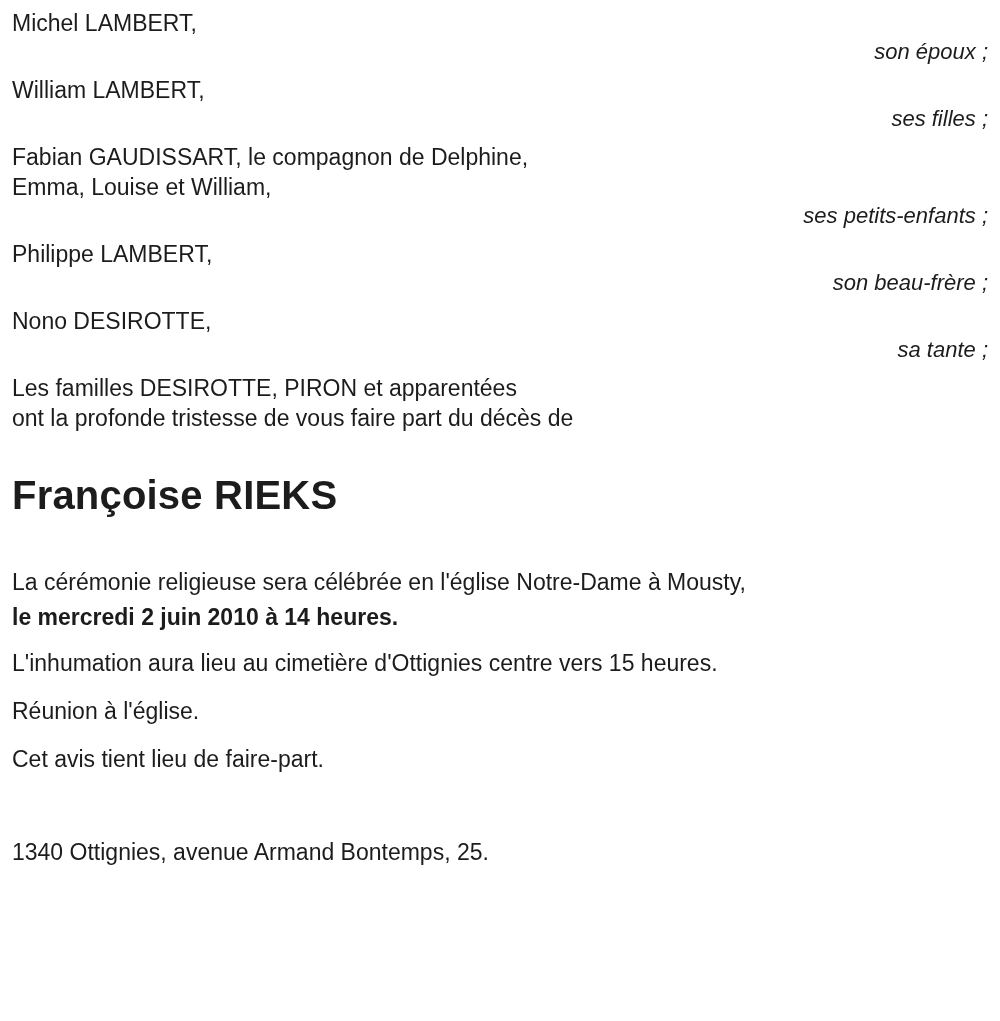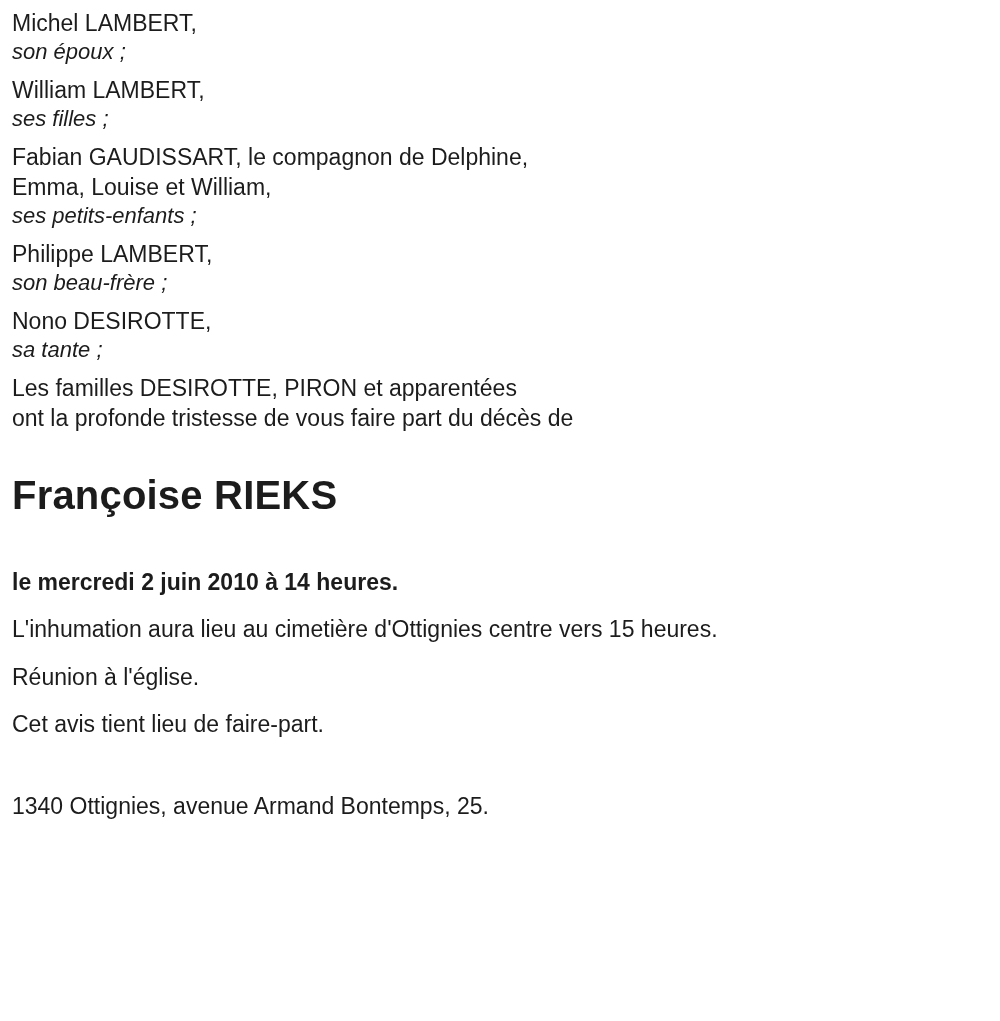--- a/index.html
+++ b/index.html
@@ -23,21 +23,21 @@
   }
   .line {
     font-size: 23px;
     line-height: 1.32;
     white-space: nowrap;
   }
   .name-line {
     text-align: left;
   }
   .relation-line {
-    text-align: left;
+    text-align: right;
     font-style: italic;
     font-size: 22px;
     line-height: 1.25;
   }
   .group {
     margin-bottom: 9px;
   }
   .families-line {
     margin-top: 4px;
   }
@@ -57,21 +57,21 @@
   .para .line {
     line-height: 1.55;
   }
   .bold {
     font-weight: 700;
   }
   .ceremony-block .line {
     line-height: 1.5;
   }
   .notice-line {
-    margin-bottom: 48px;
+    margin-bottom: 60px;
   }
 </style>
 </head>
 <body>
 
 <div class="sheet">
 
   <div class="group">
     <div class="line name-line">Michel LAMBERT,</div>
     <div class="line relation-line">son époux ;</div>
@@ -99,20 +99,21 @@
   </div>
 
   <div class="line name-line families-line">Les familles DESIROTTE, PIRON et apparentées</div>
 
   <div class="line name-line intro-line">ont la profonde tristesse de vous faire part du décès de</div>
 
   <div class="deceased-name">Françoise RIEKS</div>
 
 
   <div class="para ceremony-block">
+    <div class="line">La cérémonie religieuse sera célébrée en l'église Notre-Dame à Mousty,</div>
     <div class="line bold">le mercredi 2 juin 2010 à 14 heures.</div>
   </div>
 
   <div class="para">
     <div class="line">L'inhumation aura lieu au cimetière d'Ottignies centre vers 15 heures.</div>
   </div>
 
   <div class="para">
     <div class="line">Réunion à l'église.</div>
   </div>

